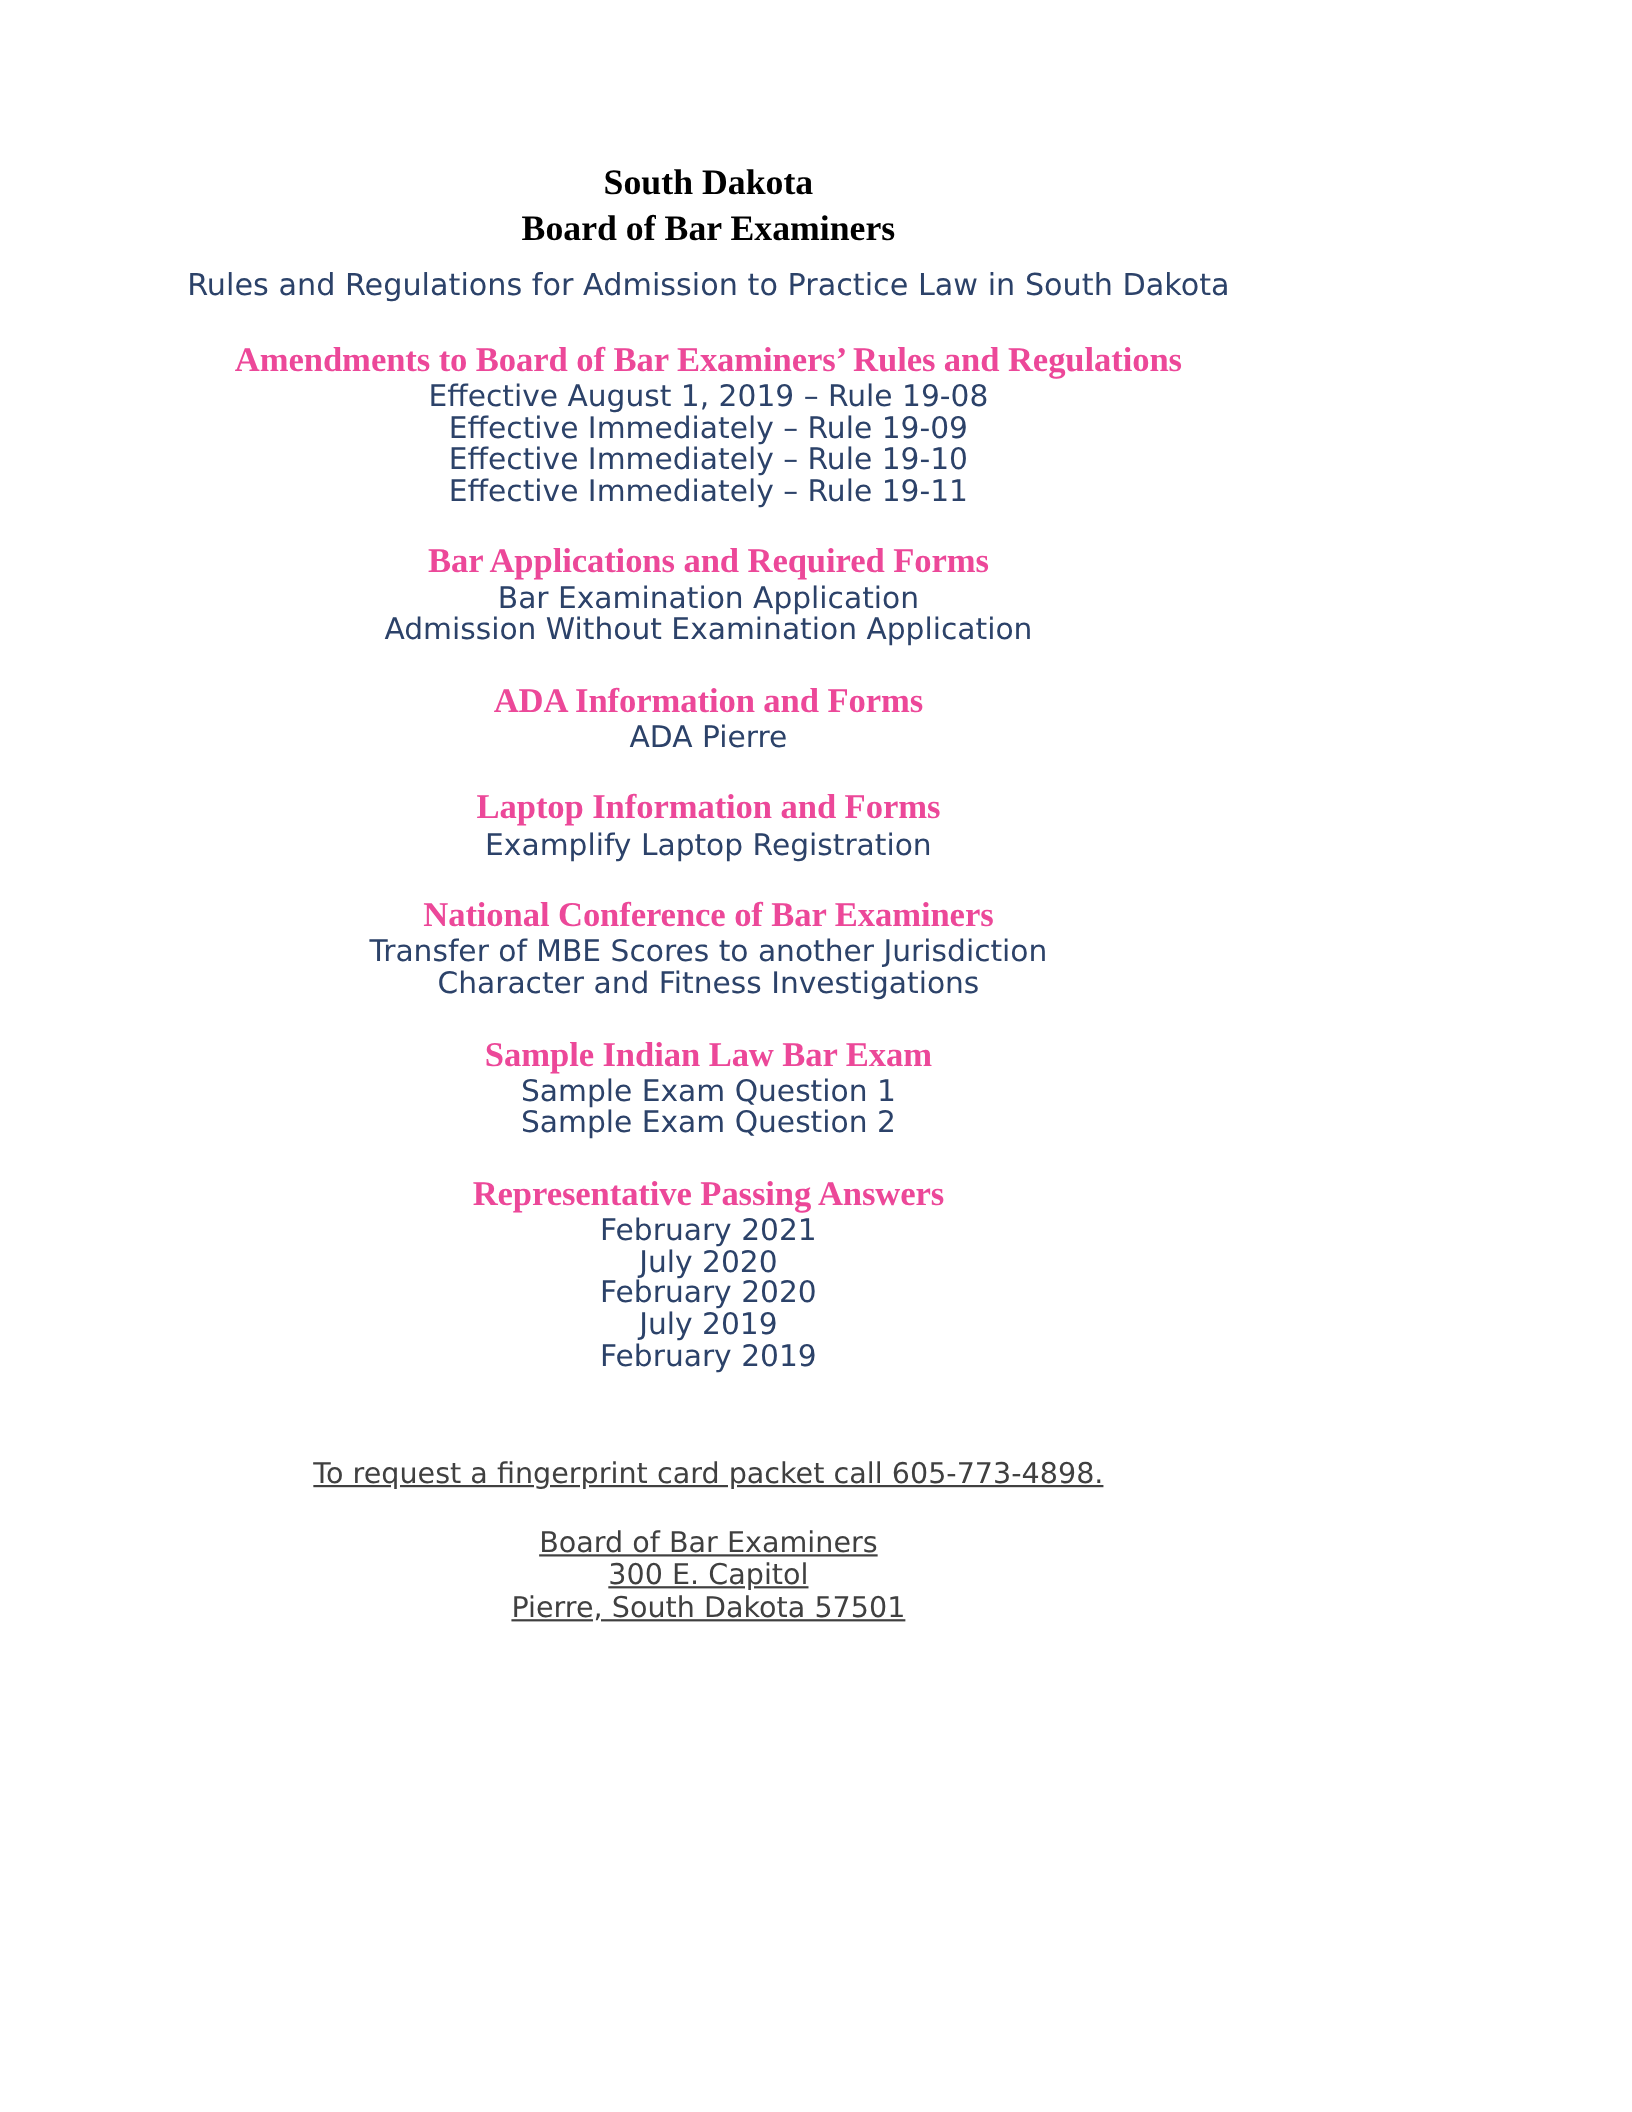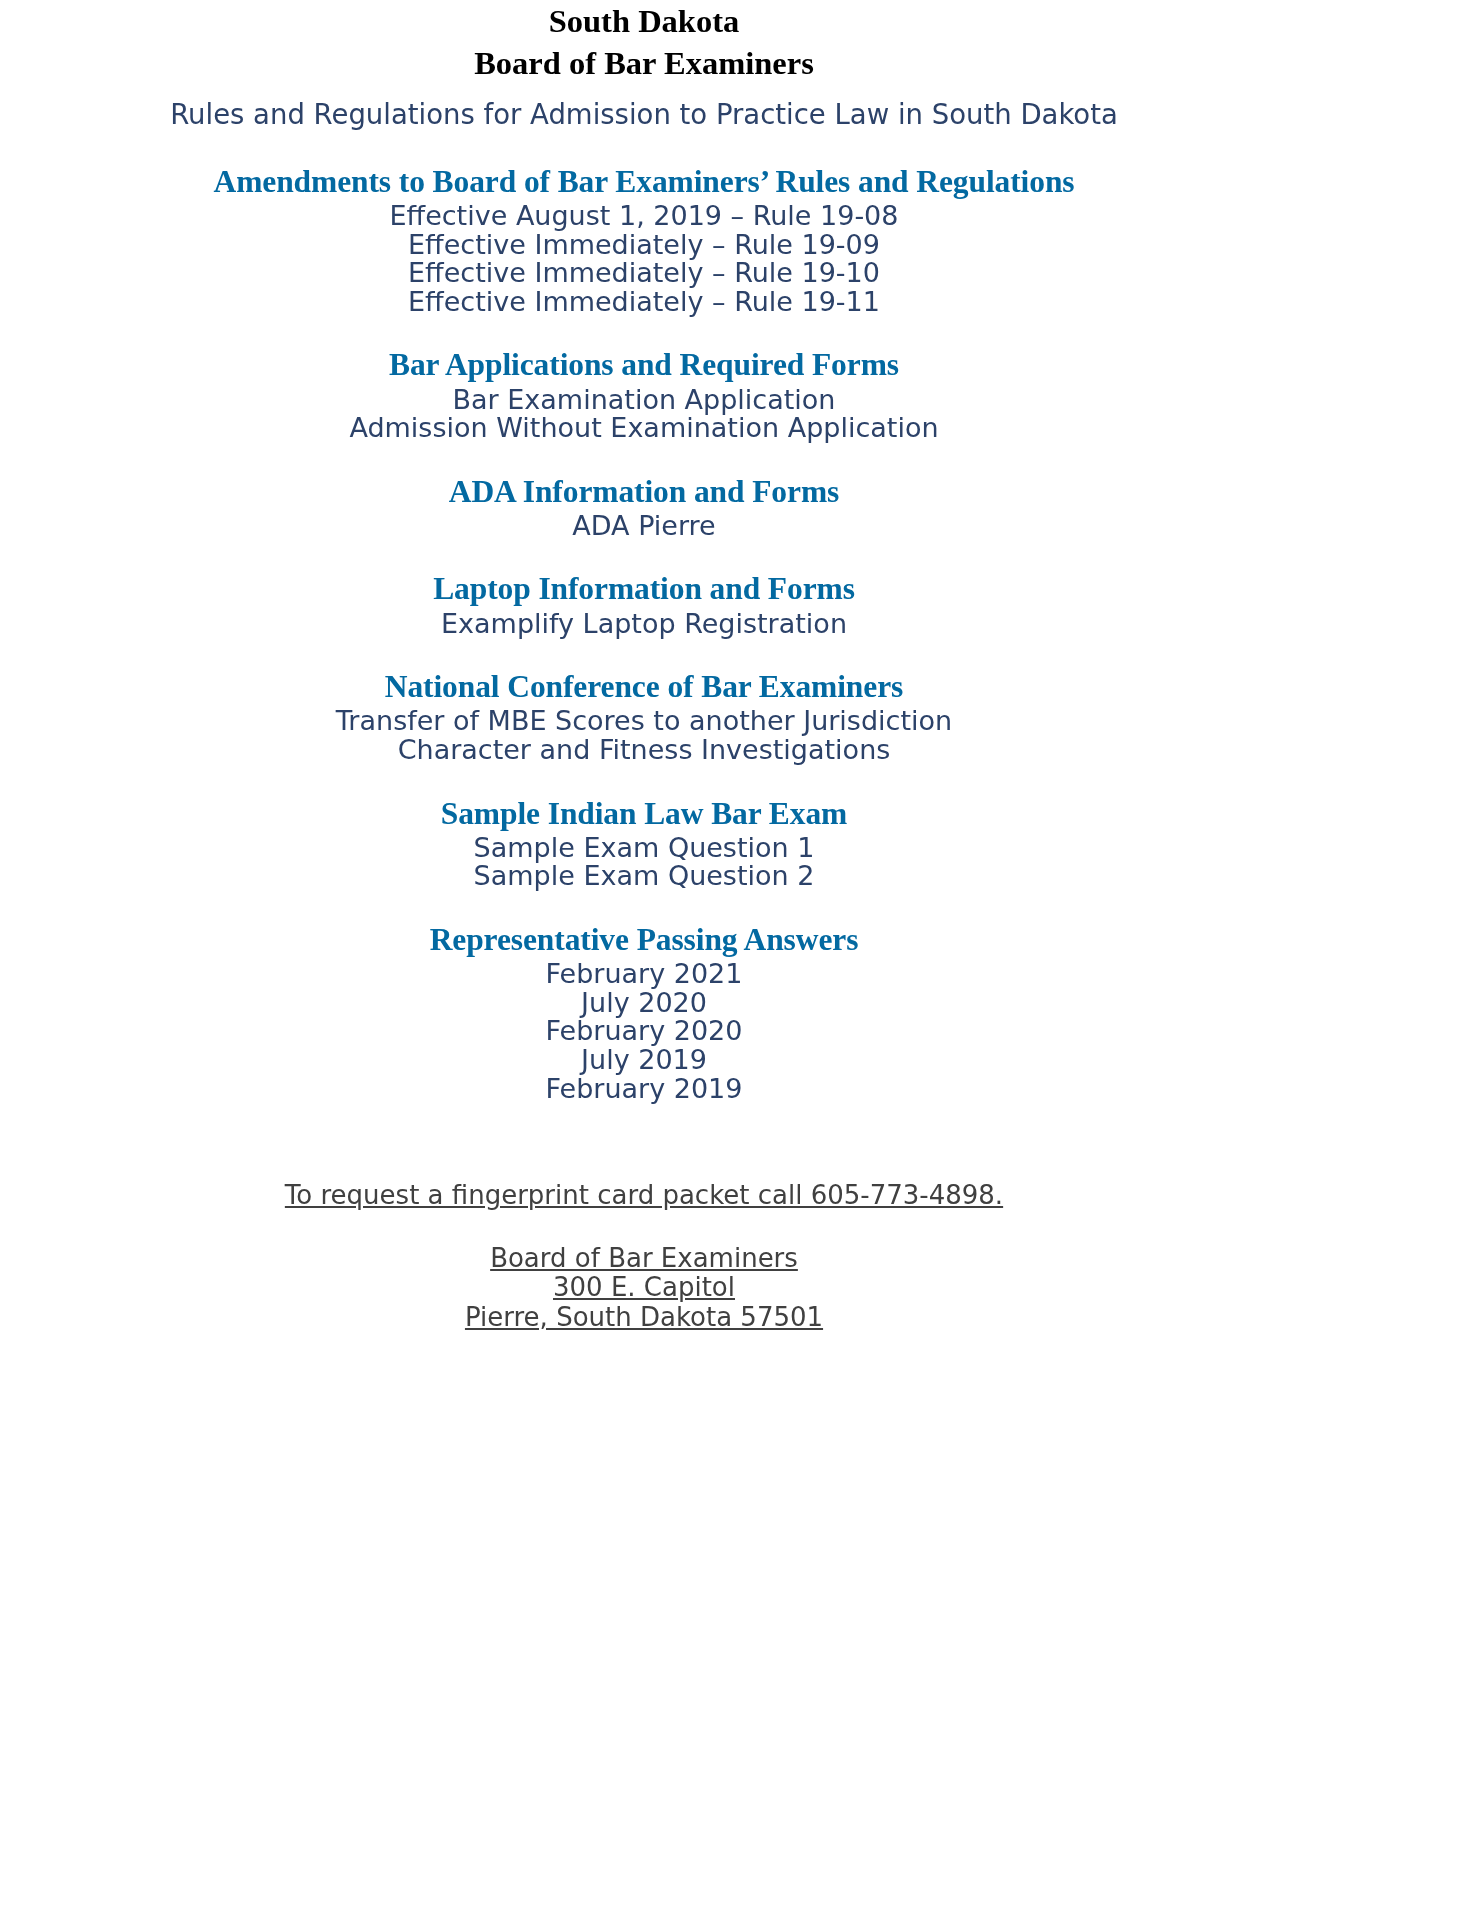--- a/index.html
+++ b/index.html
@@ -18,28 +18,29 @@
     width: 1484px;
     height: 1920px;
     box-sizing: border-box;
     padding: 0;
     background: #ffffff;
     position: relative;
     overflow: hidden;
   }
   .content {
     width: 1288px;
+    padding-top: 145px;
     text-align: center;
   }
 
   
   .heading {
     font-family: "Liberation Serif", "DejaVu Serif", serif;
     font-weight: bold;
-    color: #0369a1;
+    color: #ec4899;
     font-size: 31.5px;
     line-height: 1.18;
     letter-spacing: -0.1px;
     margin: 0;
   }
   .title-line {
     font-family: "Liberation Serif", "DejaVu Serif", serif;
     font-weight: bold;
     color: #000000;
     font-size: 32.5px;

